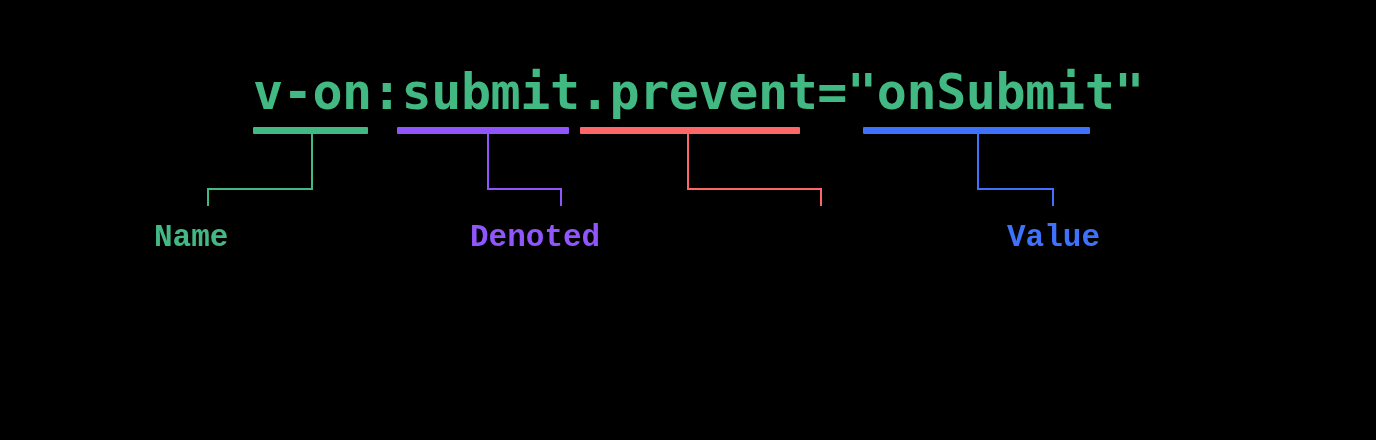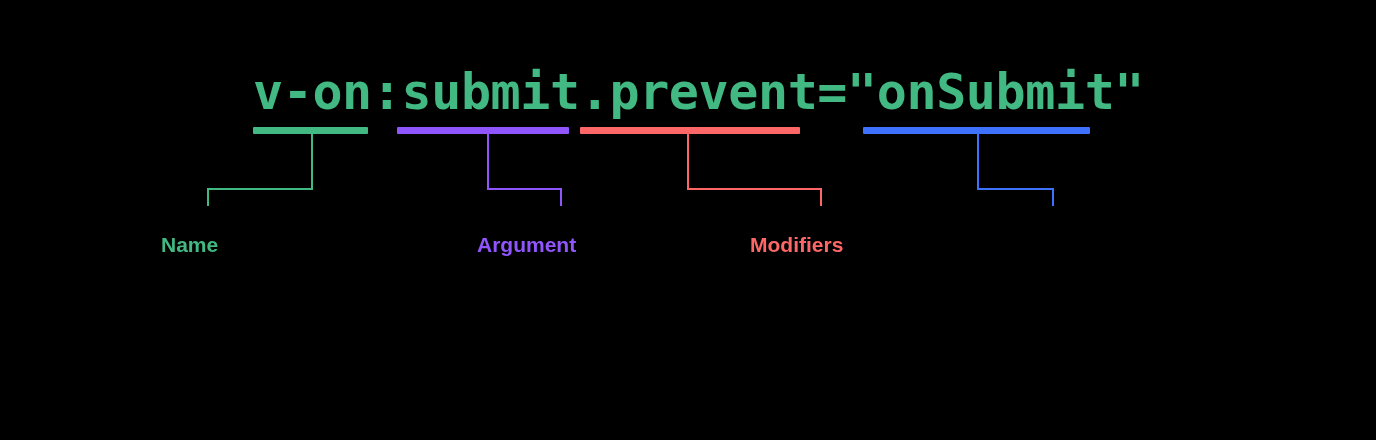--- a/index.html
+++ b/index.html
@@ -43,25 +43,25 @@
   }
   .conn-v { width: 2px; }
   .conn-h { height: 2px; }
 
   
   .legend-col {
     position: absolute;
     top: 218px;
   }
   .legend-title {
-    font-family: Liberation Sans, sans-serif;
-    font-size: 21px;
+    font-family: Liberation Mono, monospace;
+    font-size: 31px;
     font-weight: 700;
     line-height: 38px;
-    margin: 8px;
+    margin: 1px;
     white-space: nowrap;
   }
   .legend-desc {
     font-family: "Liberation Sans", sans-serif;
     font-size: 20px;
     font-weight: 400;
     line-height: 27px;
     color: #7ba4cb;
     margin: 0;
     margin-top: 18px;
@@ -91,22 +91,22 @@
       <div class="bar" style="left: 863px; top: 127px; width: 227px; background: rgb(62, 114, 253);"></div>
       <div class="conn-v" style="left: 977px; top: 134px; height: 54px; background: rgb(62, 114, 253);"></div>
       <div class="conn-h" style="left: 977px; top: 188px; width: 77px; background: rgb(62, 114, 253);"></div>
       <div class="conn-v" style="left: 1052px; top: 188px; height: 18px; background: rgb(62, 114, 253);"></div>
     </div>
   <div id="legends">
       <div class="legend-col" style="left: 153px;">
         <div class="legend-title" style="color: rgb(66, 184, 131);">Name</div>
       </div>
       <div class="legend-col" style="left: 469px;">
-        <div class="legend-title" style="color: rgb(145, 85, 253);">Argument</div>
+        <div class="legend-title" style="color: rgb(145, 85, 253);">Denoted</div>
       </div>
       <div class="legend-col" style="left: 742px;">
-        <div class="legend-title" style="color: rgb(253, 103, 103);">Modifiers</div>
       </div>
       <div class="legend-col" style="left: 1006px;">
+        <div class="legend-title" style="color: rgb(62, 114, 253);">Value</div>
       </div>
     </div>
 
 </div>
 
 </body></html>

